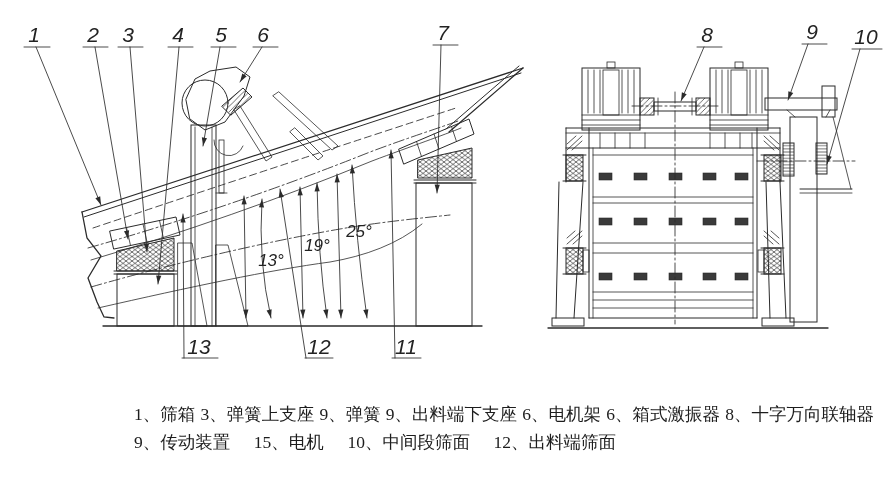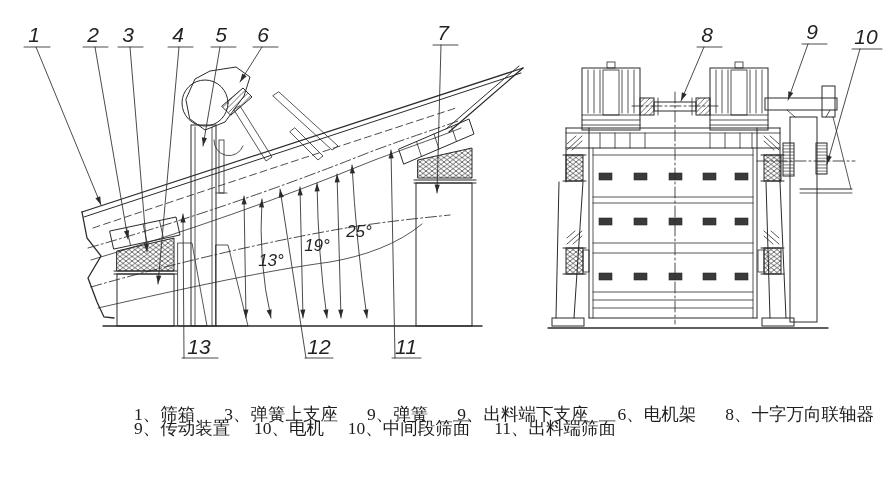--- a/index.html
+++ b/index.html
@@ -16,21 +16,21 @@
   .hatchf{fill:url(#hatch);}
   .ribf{fill:url(#ribs);}
   .darkcell{fill:#3a3a3a;stroke:#2b2b2b;stroke-width:0.6;}
   .num{font:italic 21px "Liberation Sans",sans-serif;fill:#232323;text-anchor:middle;stroke:none;}
   .ang{font:italic 17px "Liberation Sans",sans-serif;fill:#232323;text-anchor:middle;stroke:none;}
   .leader{stroke-width:0.85;}
   .legend-row{position:absolute;display:flex;justify-content:space-between;
       font-family:"Liberation Serif","DejaVu Serif",serif;
       font-size:17.5px;color:#1d1d1d;white-space:nowrap;line-height:24px;}
   .legend-row-1{left:134px;top:402px;width:740px;}
-  .legend-row-2{left:134px;top:416px;width:482px;}
+  .legend-row-2{left:134px;top:430px;width:482px;}
 </style>
 </head>
 <body>
 
 <div class="stage">
 
 <svg width="892" height="503" viewBox="0 0 892 503">
   <defs>
     <marker id="ah" markerUnits="userSpaceOnUse" markerWidth="11" markerHeight="8" refX="9.2" refY="4" orient="auto-start-reverse">
       <path d="M0.8,1.4 L9.2,4 L0.8,6.6 Z" style="fill:#2b2b2b;stroke:none"></path>
@@ -329,22 +329,23 @@
     </g>
   </g>
 </svg>
 
 <div class="legend-row legend-row-1">
   <span>1、筛箱</span>
   <span>3、弹簧上支座</span>
   <span>9、弹簧</span>
   <span>9、出料端下支座</span>
   <span>6、电机架</span>
+  <span>6、箱式激振器</span>
   <span>8、十字万向联轴器</span>
 </div>
 <div class="legend-row legend-row-2">
   <span>9、传动装置</span>
-  <span>10、电机</span>
+  <span>15、电机</span>
   <span>10、中间段筛面</span>
-  <span>11、出料端筛面</span>
+  <span>12、出料端筛面</span>
 </div>
 
 </div>
 
 </body></html>

